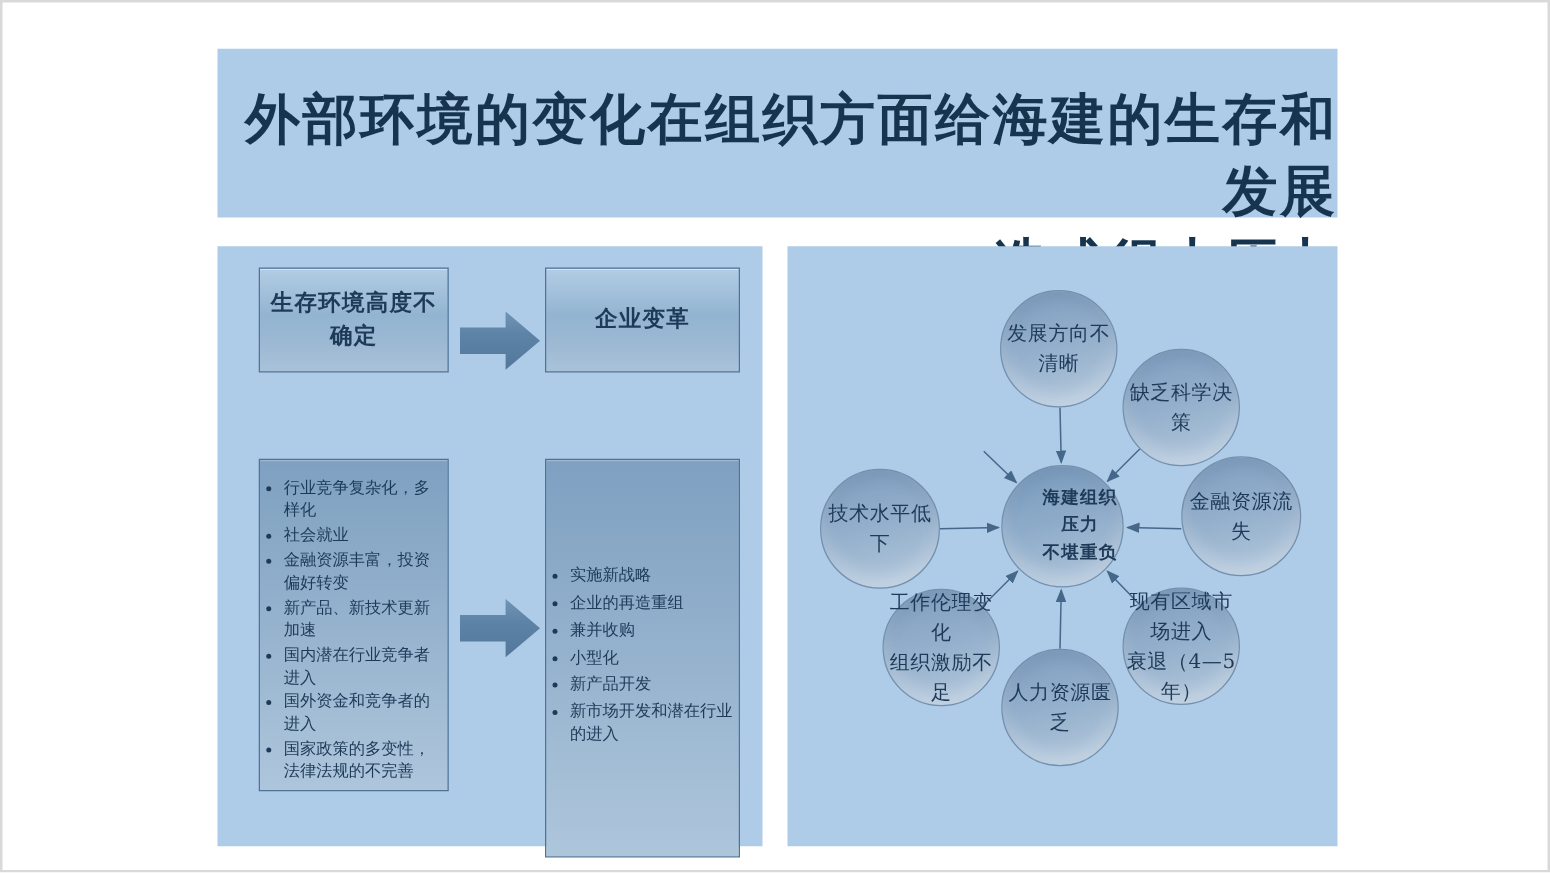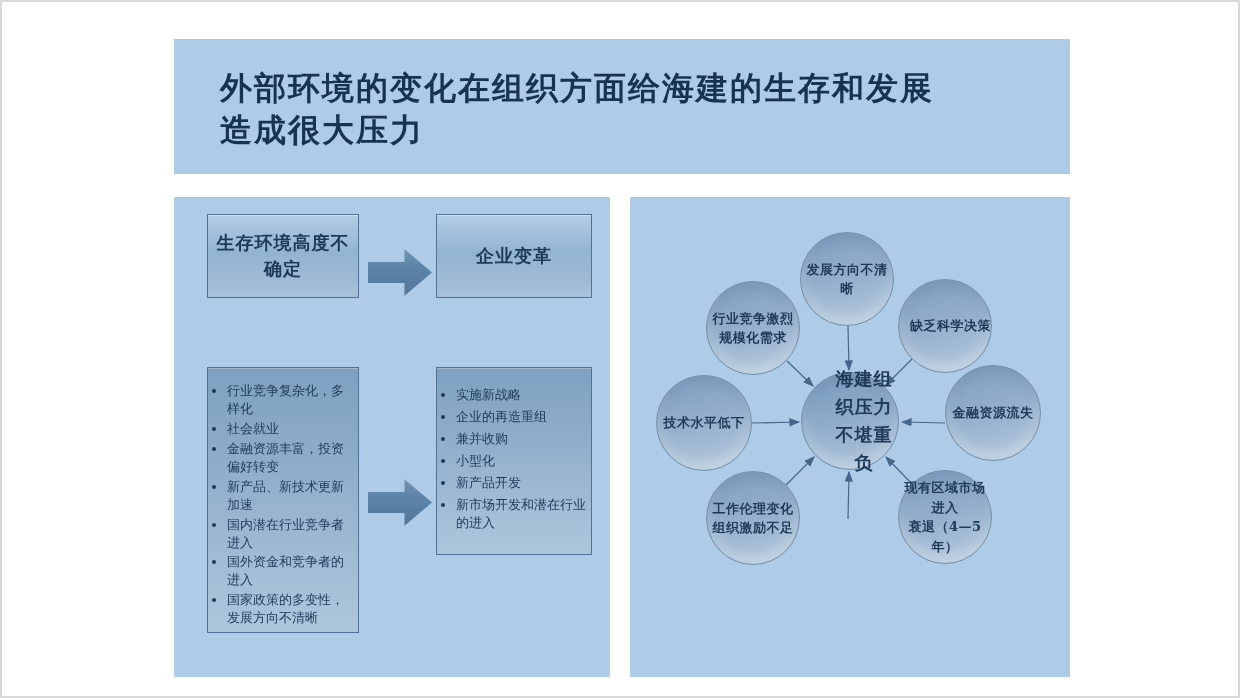--- a/index.html
+++ b/index.html
@@ -10,45 +10,44 @@
   .page{
     position:relative;width:1240px;height:698px;box-sizing:border-box;
     border:2px solid #d9d9d9;background:#ffffff;
   }
   .panel{
     position:absolute;background:#aecbe8;
   }
   
   .panel-title{left:172px;top:37px;width:896px;height:135px;}
   .slide-title{
-    width:100%;padding-top:28px;text-align:left;
+    width:100%;padding-top:28px;text-align:right;
     font-family:"DejaVu Sans","Liberation Sans",sans-serif;
-    font-weight:bold;font-size:32px;line-height:1.32;letter-spacing:2px;
+    font-weight:bold;font-size:44px;line-height:1.32;letter-spacing:2px;
     color:#17344f;
-    margin-left:46px;
   }
   
   .panel-left{left:172px;top:195px;width:436px;height:480px;}
   .shape-box{
     position:absolute;box-sizing:border-box;border:1px solid #4f7396;
     color:#1d3a58;
   }
   .box-top{
     background:linear-gradient(180deg,#b2cde5 0%,#93b4d1 45%,#9db9d3 75%,#a9c2da 100%);
     box-shadow:inset 0 1px 0 rgba(255,255,255,.45);
     display:flex;align-items:center;justify-content:center;text-align:center;
   }
   .box-bottom{
     background:linear-gradient(180deg,#7fa0c1 0%,#8cabc8 30%,#9fbad3 70%,#aec6dc 100%);
     box-shadow:inset 0 1px 0 rgba(255,255,255,.25);
   }
   .box-a{left:33px;top:17px;width:152px;height:84px;}
   .box-b{left:262px;top:17px;width:156px;height:84px;}
   .box-c{left:33px;top:170px;width:152px;height:266px;padding:14px 4px 0 2px;}
-  .box-d{left:262px;top:170px;width:156px;height:188px;display:flex;flex-direction:column;justify-content:center;padding:0 4px 0 2px;}
+  .box-d{left:262px;top:170px;width:156px;height:319px;display:flex;flex-direction:column;justify-content:center;padding:0 4px 0 2px;}
   .box-headline{
     font-size:18px;font-weight:bold;letter-spacing:1px;line-height:1.45;
     white-space:pre-line;
   }
   .detail-list{margin:0;padding:0 0 0 17px;list-style:disc;}
   .detail-list li{
     font-size:13px;line-height:1.38;margin:0 0 2px 0;color:#1d3a58;
   }
   .box-d .detail-list li{margin-bottom:4px;}
   .block-arrow{
@@ -63,34 +62,34 @@
   .panel-right{left:628px;top:195px;width:440px;height:480px;}
   .arrows-svg{position:absolute;left:0;top:0;width:440px;height:480px;}
   .node{
     position:absolute;border-radius:50%;box-sizing:border-box;
     border:1px solid #7190ad;
     background:linear-gradient(165deg,#7e9dbf 0%,#92aecb 45%,#b6cadd 100%);
     box-shadow:inset 0 -8px 14px rgba(255,255,255,.28), inset 0 6px 10px rgba(70,100,135,.18);
     display:flex;align-items:center;justify-content:center;text-align:center;
   }
   .node-label{
-    font-size:13px;font-weight:700;color:#1e3a58;line-height:1.5;
+    font-size:16px;font-weight:400;color:#1e3a58;line-height:1.5;
     white-space:pre-line;letter-spacing:.5px;
   }
   .node-top{left:170px;top:35px;width:94px;height:94px;}
   .node-top-right{left:268px;top:82px;width:94px;height:94px;justify-content:flex-end;}
   .node-right{left:315px;top:168px;width:96px;height:96px;}
   .node-bottom-right{left:268px;top:273px;width:94px;height:94px;}
   .node-bottom{left:171px;top:322px;width:94px;height:94px;}
   .node-bottom-left{left:76px;top:274px;width:94px;height:94px;}
   .node-left{left:26px;top:178px;width:96px;height:96px;}
   .node-top-left{left:76px;top:84px;width:94px;height:94px;}
   .node-center{left:171px;top:175px;width:98px;height:98px;
     background:linear-gradient(165deg,#7899bc 0%,#8dabc9 45%,#b2c7db 100%);}
-  .node-center .node-label{font-size:18px;font-weight:bold;letter-spacing:1px;line-height:1.55;margin-left:28px;}
+  .node-center .node-label{font-size:14px;font-weight:bold;letter-spacing:1px;line-height:1.55;margin-left:28px;}
 </style>
 </head>
 <body>
 
 <div class="page">
 
   <div class="panel panel-title">
     <div class="slide-title">
       <div>外部环境的变化在组织方面给海建的生存和发展</div>
       <div>造成很大压力</div>
@@ -111,21 +110,21 @@
     </div>
 
     <div class="shape-box box-bottom box-c">
       <ul class="detail-list">
         <li>行业竞争复杂化，多样化</li>
         <li>社会就业</li>
         <li>金融资源丰富，投资偏好转变</li>
         <li>新产品、新技术更新加速</li>
         <li>国内潜在行业竞争者进入</li>
         <li>国外资金和竞争者的进入</li>
-        <li>国家政策的多变性，发展方向不清晰</li>
+        <li>国家政策的多变性，法律法规的不完善</li>
       </ul>
     </div>
 
     <div class="block-arrow arrow-2"></div>
 
     <div class="shape-box box-bottom box-d">
       <ul class="detail-list">
         <li>实施新战略</li>
         <li>企业的再造重组</li>
         <li>兼并收购</li>
@@ -162,30 +161,29 @@
     <div class="node node-top-right">
       <span class="node-label">缺乏科学决策</span>
     </div>
     <div class="node node-right">
       <span class="node-label">金融资源流失</span>
     </div>
     <div class="node node-bottom-right">
       <span class="node-label">现有区域市场进入
 衰退（4—5年）</span>
     </div>
+    <div class="node node-bottom">
+      <span class="node-label">人力资源匮乏</span>
+    </div>
     <div class="node node-left">
       <span class="node-label">技术水平低下</span>
     </div>
     <div class="node node-bottom-left">
       <span class="node-label">工作伦理变化
 组织激励不足</span>
-    </div>
-    <div class="node node-top-left">
-      <span class="node-label">行业竞争激烈
-规模化需求</span>
     </div>
     <div class="node node-center">
       <span class="node-label">海建组织压力
 不堪重负</span>
     </div>
   </div>
 
 </div>
 
 </body></html>

